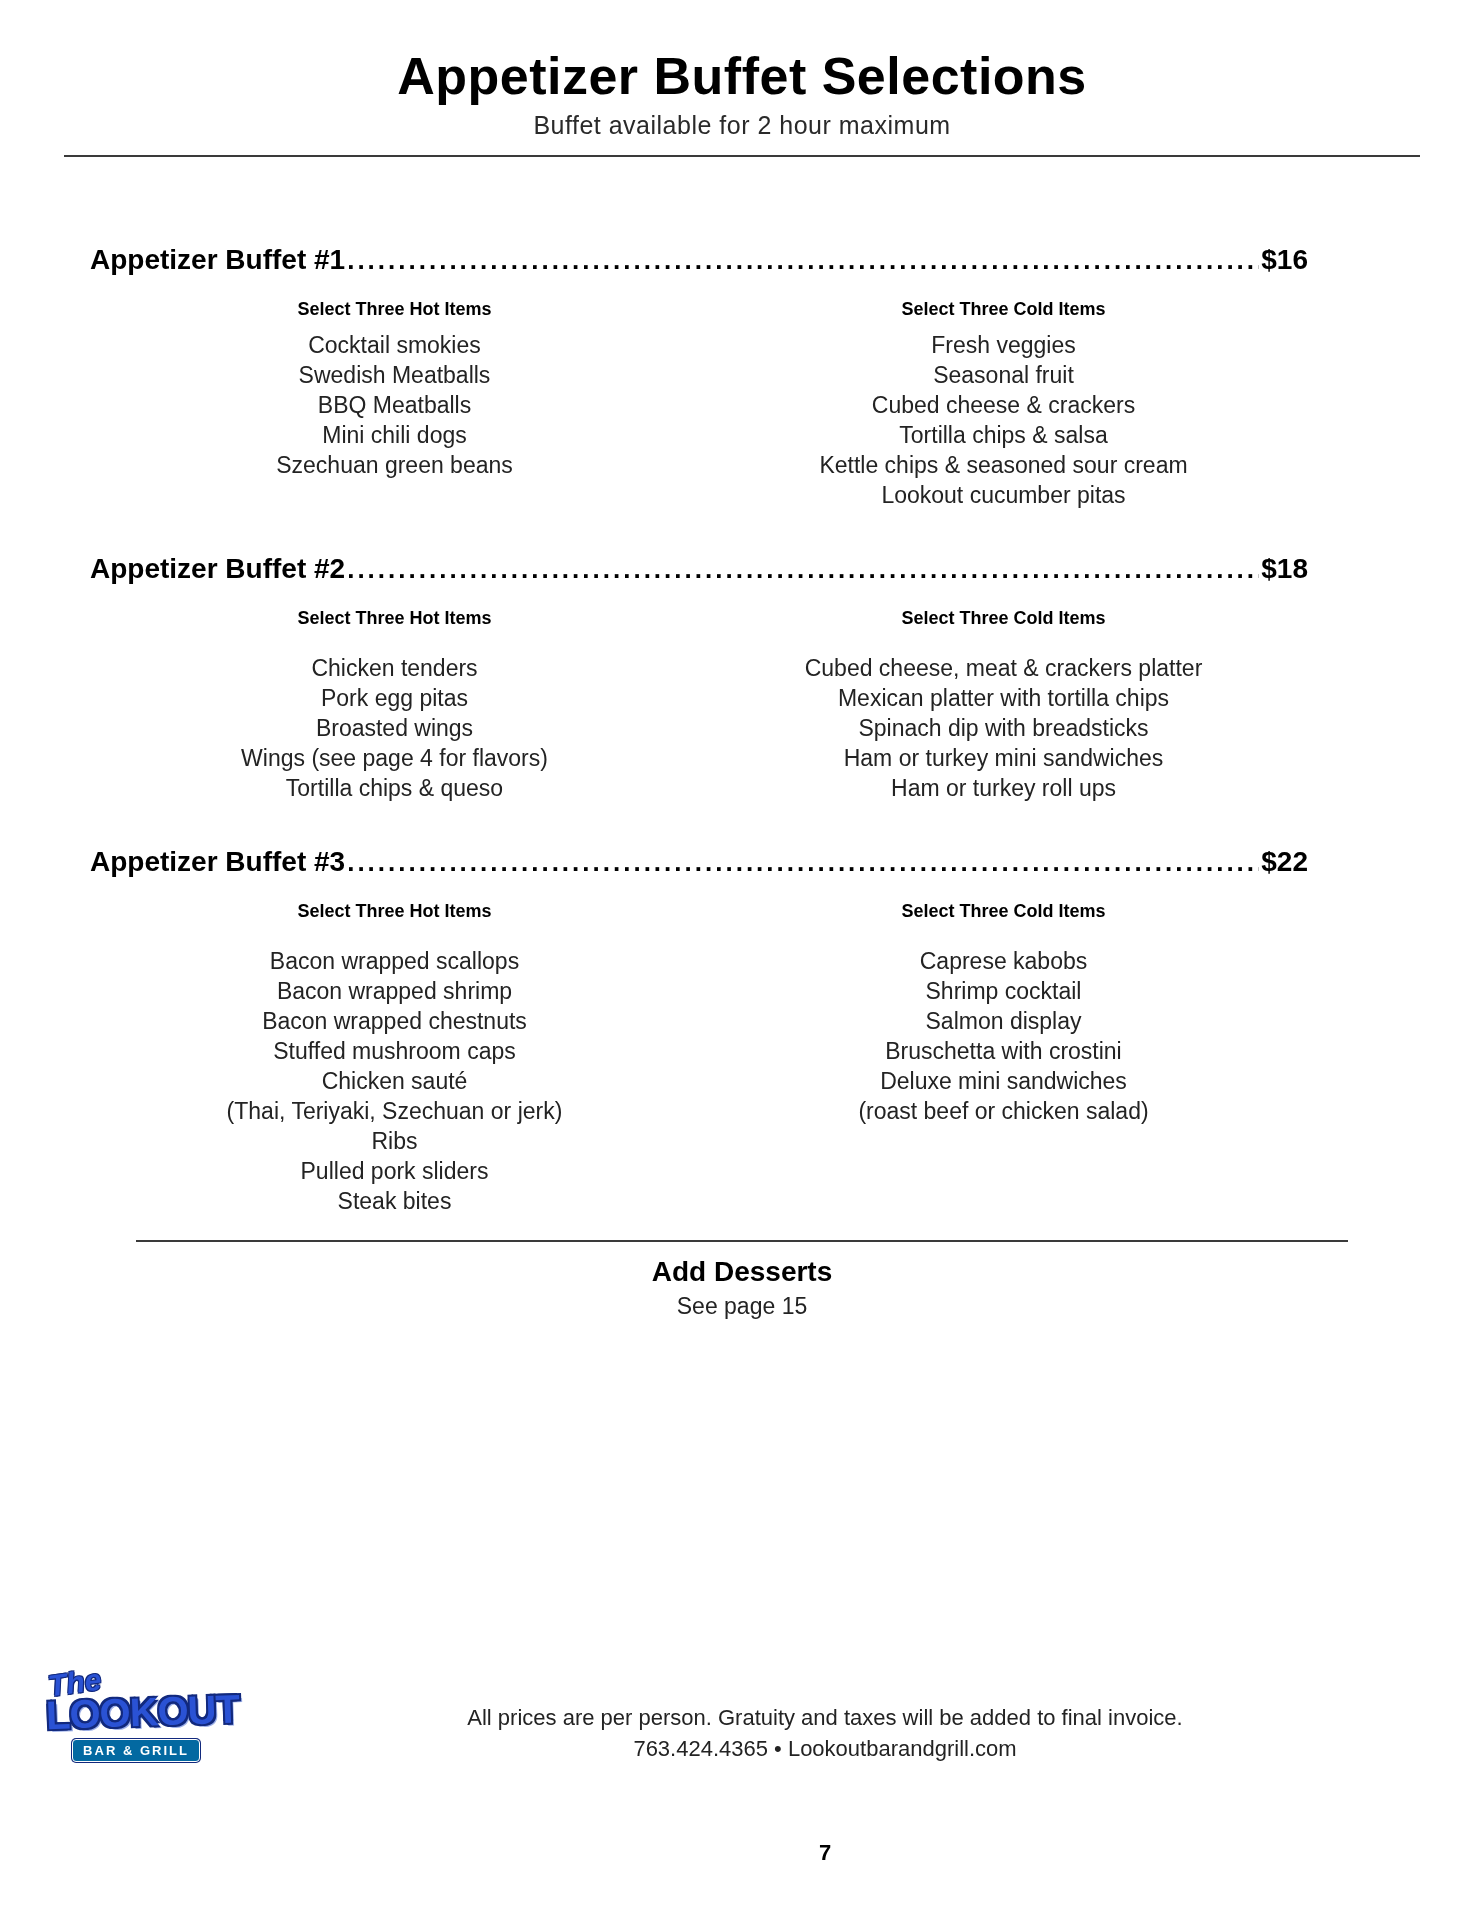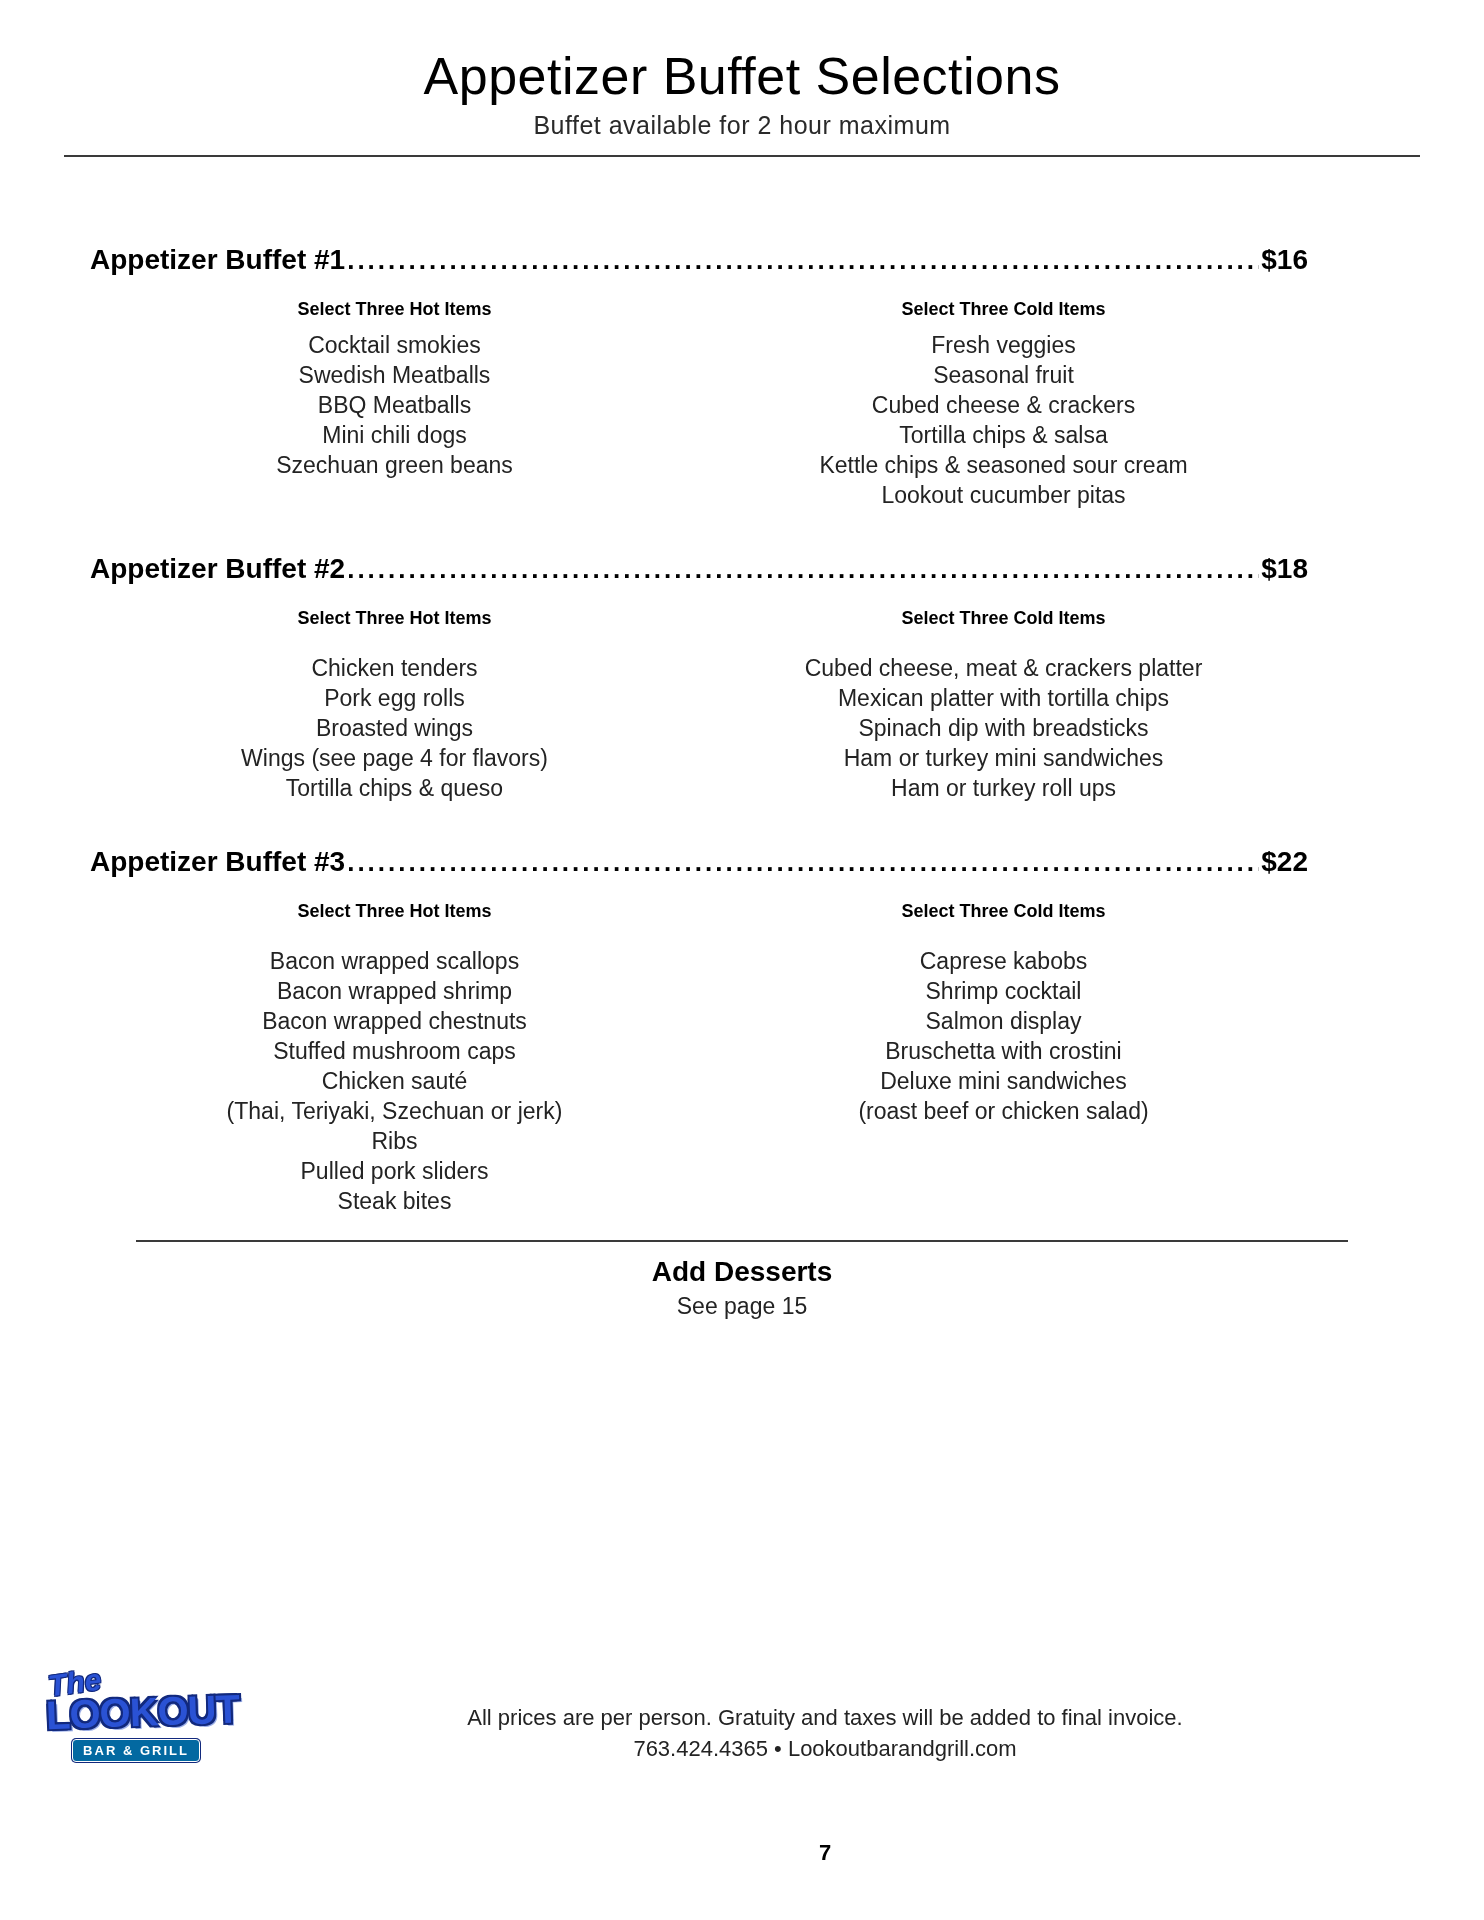--- a/index.html
+++ b/index.html
@@ -10,21 +10,21 @@
     height: 1920px;
     background: #ffffff;
     font-family: "Liberation Sans", sans-serif;
     color: #1c1c1c;
     overflow: hidden;
     margin: 0 auto;
   }
 
   
   .header { padding-top: 46px; text-align: center; }
-  .title { font-size: 52px; font-weight: 400; color: #000; letter-spacing: 0.5px; }
+  .title { font-size: 52px; font-weight: 700; color: #000; letter-spacing: 0.5px; }
   .subtitle { font-size: 25px; margin-top: 5px; color: #2a2a2a; letter-spacing: 0.5px; }
   .header-rule { border: none; border-top: 2px solid #3a3a3a; margin: 15px 64px 0 64px; }
 
   
   .content { margin: 86px 176px 0 90px; }
   .buffet + .buffet { margin-top: 42px; }
   .buffet-head {
     display: flex;
     align-items: flex-end;
     font-size: 28px;
@@ -170,21 +170,21 @@
       <div class="buffet-head">
         <span class="buffet-name">Appetizer Buffet #2</span>
         <span class="leader"></span>
         <span class="buffet-price">$18</span>
       </div>
       <div class="cols">
         <div class="col">
           <h3 class="col-header">Select Three Hot Items</h3>
           <ul>
             <li>Chicken tenders</li>
-            <li>Pork egg rolls</li>
+            <li>Pork egg pitas</li>
             <li>Broasted wings</li>
             <li>Wings (see page 4 for flavors)</li>
             <li>Tortilla chips &amp; queso</li>
           </ul>
         </div>
         <div class="col">
           <h3 class="col-header">Select Three Cold Items</h3>
           <ul>
             <li>Cubed cheese, meat &amp; crackers platter</li>
             <li>Mexican platter with tortilla chips</li>

